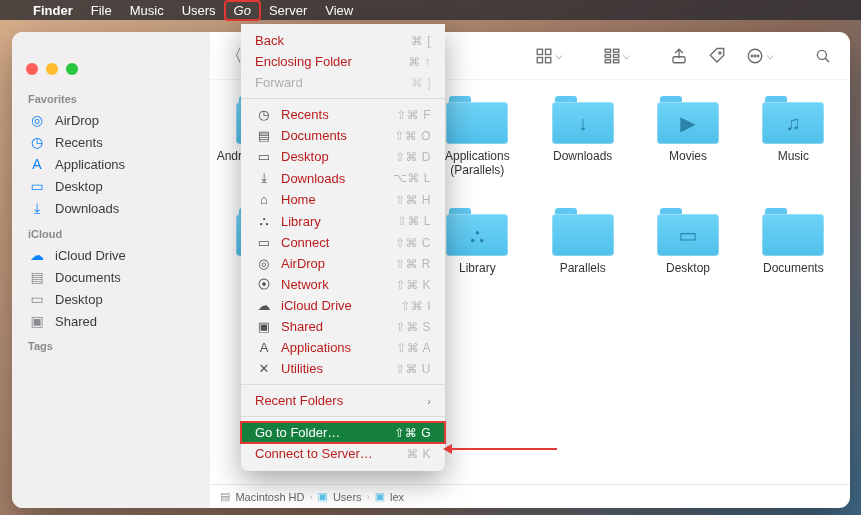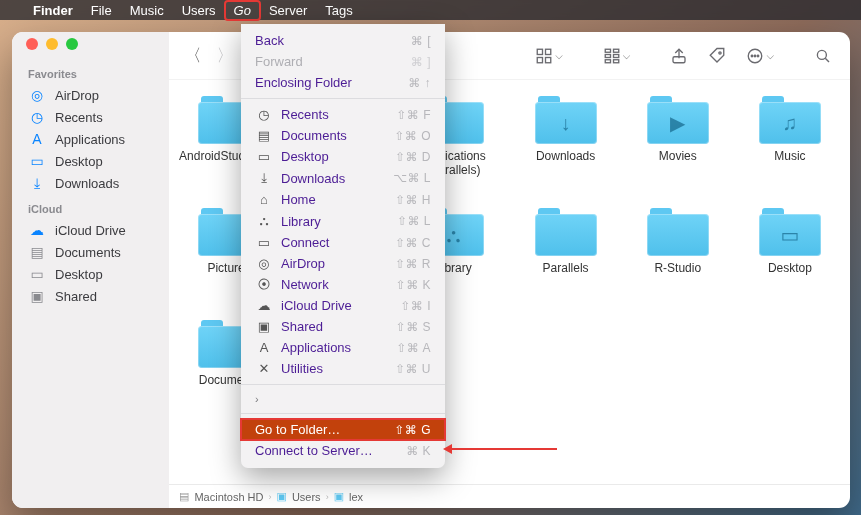--- a/index.html
+++ b/index.html
@@ -43,24 +43,24 @@
     width: 838px; height: 476px;
     background: #ffffff;
     border-radius: 11px;
     box-shadow: 0 18px 40px rgba(0,0,0,0.35);
     display: flex;
     overflow: hidden;
   }
 
   
   .sidebar {
-    width: 157px;
+    width: 198px;
     background: #f1eff0;
     display: flex; flex-direction: column;
-    padding-top: 0;
+    padding-top: 25px;
     font-size: 13px;
   }
   .traffic { display: flex; gap: 8px; padding: 6px 0 10px 14px; }
   .dot { width: 12px; height: 12px; border-radius: 50%; }
   .dot.red { background: #ff5f57; }
   .dot.yellow { background: #febc2e; }
   .dot.green { background: #28c840; }
   .sb-section-title {
     padding: 8px 16px 4px;
     color: #8a8a8f; font-size: 11px; font-weight: 600;
@@ -174,29 +174,29 @@
     box-shadow: 0 10px 30px rgba(0,0,0,0.35);
     padding: 6px 0 7px;
     z-index: 100;
     font-size: 13px;
   }
   .dd-row {
     display: flex; align-items: center;
     padding: 3px 14px 3px 14px;
     position: relative;
   }
-  .dd-row .lbl { flex: 1; color: #4c1d95; }
+  .dd-row .lbl { flex: 1; color: #b91c1c; }
   .dd-row.disabled .lbl { color: #aeaeb3; }
   .dd-row .kb { color: #b7b7bb; font-size: 12px; letter-spacing: 0.5px; }
   .dd-row.disabled .kb { color: #cfcfd2; }
   .dd-row .mi { width: 18px; margin-right: 8px; color: #555; text-align: center; font-size: 13px; }
   .dd-row .arrow { color: #7a7a7e; font-size: 11px; }
   .dd-sep { height: 1px; background: #dcdcdf; margin: 5px 0; }
   .dd-row.hl {
-    background: #c2410c;
+    background: #15803d;
     outline: 2px solid #e53935;
     outline-offset: -1px;
     gap: 18px;
   }
   .dd-row.hl .lbl, .dd-row.hl .kb { color: #fff; }
 
   
   .annot-arrow {
     position: absolute;
     top: 448px;
@@ -218,21 +218,21 @@
 <body>
 
 <div class="menubar">
   <span class="apple"></span>
   <span class="menu-item bold">Finder</span>
   <span class="menu-item">File</span>
   <span class="menu-item">Music</span>
   <span class="menu-item">Users</span>
   <span class="menu-item active">Go</span>
   <span class="menu-item">Server</span>
-  <span class="menu-item">Tags</span>
+  <span class="menu-item">View</span>
 </div>
 
 <div class="finder">
 
   <div class="sidebar">
     <div class="traffic">
       <div class="dot red"></div>
       <div class="dot yellow"></div>
       <div class="dot green"></div>
     </div>
@@ -270,20 +270,21 @@
     </div>
     <div class="sb-item gray">
       <span class="icon">▭</span>
       <span>Desktop</span>
     </div>
     <div class="sb-item gray">
       <span class="icon">▣</span>
       <span>Shared</span>
     </div>
 
+    <div class="sb-section-title">Tags</div>
   </div>
 
   <div class="main">
     <div class="toolbar">
       <div class="nav-btn">〈</div>
       <div class="nav-btn disabled">〉</div>
       <div class="toolbar-spacer"></div>
       <div class="tool-icon">
         <svg viewBox="0 0 24 24" fill="none" stroke="currentColor" stroke-width="1.8">
             <rect x="3" y="3" width="7" height="7"></rect>
@@ -393,26 +394,20 @@
           <div class="label">Library</div>
         </div>
         <div class="folder">
           <div class="fldr">
             <div class="glyph"></div>
           </div>
           <div class="label">Parallels</div>
         </div>
         <div class="folder">
           <div class="fldr">
-            <div class="glyph"></div>
-          </div>
-          <div class="label">R-Studio</div>
-        </div>
-        <div class="folder">
-          <div class="fldr">
             <div class="glyph">▭</div>
           </div>
           <div class="label">Desktop</div>
         </div>
         <div class="folder">
           <div class="fldr">
             <div class="glyph"></div>
           </div>
           <div class="label">Documents</div>
         </div>
@@ -430,28 +425,28 @@
     </div>
   </div>
 
 </div>
 
 <div class="dropdown">
   <div class="dd-row">
     <span class="lbl">Back</span>
     <span class="kb">⌘ [</span>
   </div>
+  <div class="dd-row">
+    <span class="lbl">Enclosing Folder</span>
+    <span class="kb">⌘ ↑</span>
+  </div>
   <div class="dd-row disabled">
     <span class="lbl">Forward</span>
     <span class="kb">⌘ ]</span>
   </div>
-  <div class="dd-row">
-    <span class="lbl">Enclosing Folder</span>
-    <span class="kb">⌘ ↑</span>
-  </div>
   <div class="dd-sep"></div>
   <div id="go-places">
       <div class="dd-row">
         <span class="mi">◷</span>
         <span class="lbl">Recents</span>
         <span class="kb">⇧⌘ F</span>
       </div>
       <div class="dd-row">
         <span class="mi">▤</span>
         <span class="lbl">Documents</span>
@@ -508,20 +503,21 @@
         <span class="kb">⇧⌘ A</span>
       </div>
       <div class="dd-row">
         <span class="mi">✕</span>
         <span class="lbl">Utilities</span>
         <span class="kb">⇧⌘ U</span>
       </div>
     </div>
   <div class="dd-sep"></div>
   <div class="dd-row">
+    <span class="lbl">Recent Folders</span>
     <span class="arrow">›</span>
   </div>
   <div class="dd-sep"></div>
   <div class="dd-row hl">
     <span class="lbl">Go to Folder…</span>
     <span class="kb">⇧⌘ G</span>
   </div>
   <div class="dd-row">
     <span class="lbl">Connect to Server…</span>
     <span class="kb">⌘ K</span>

